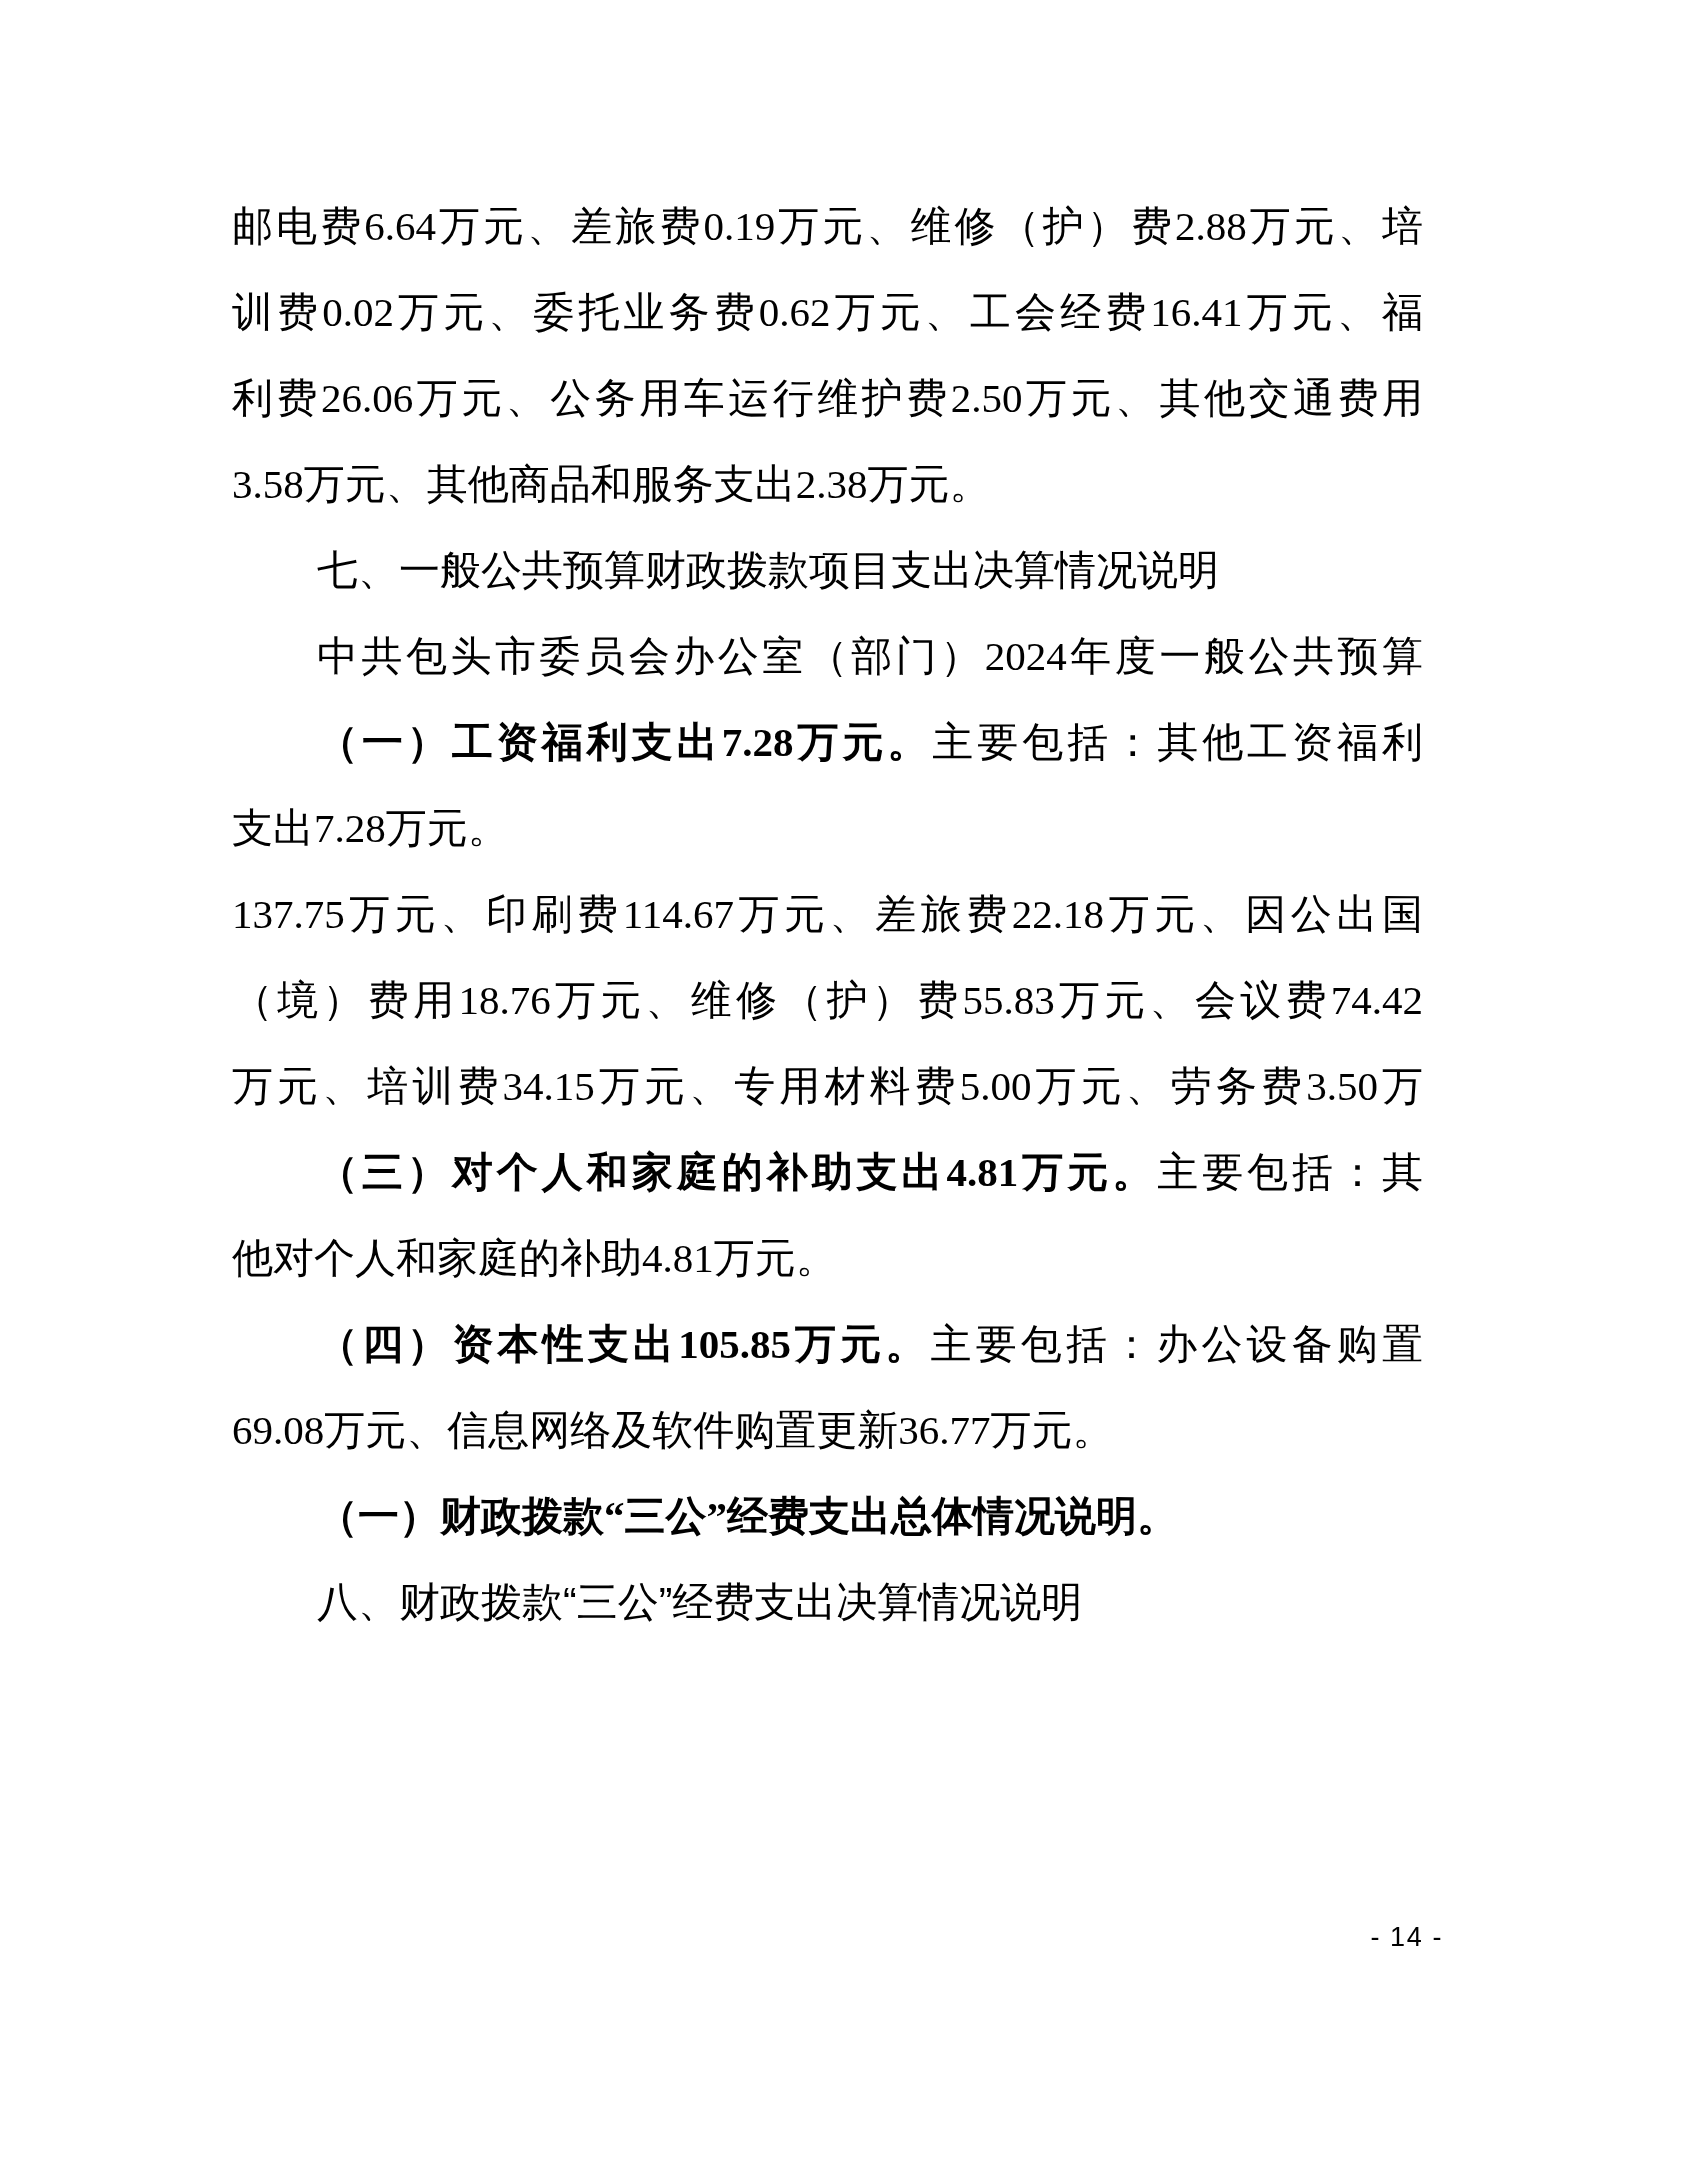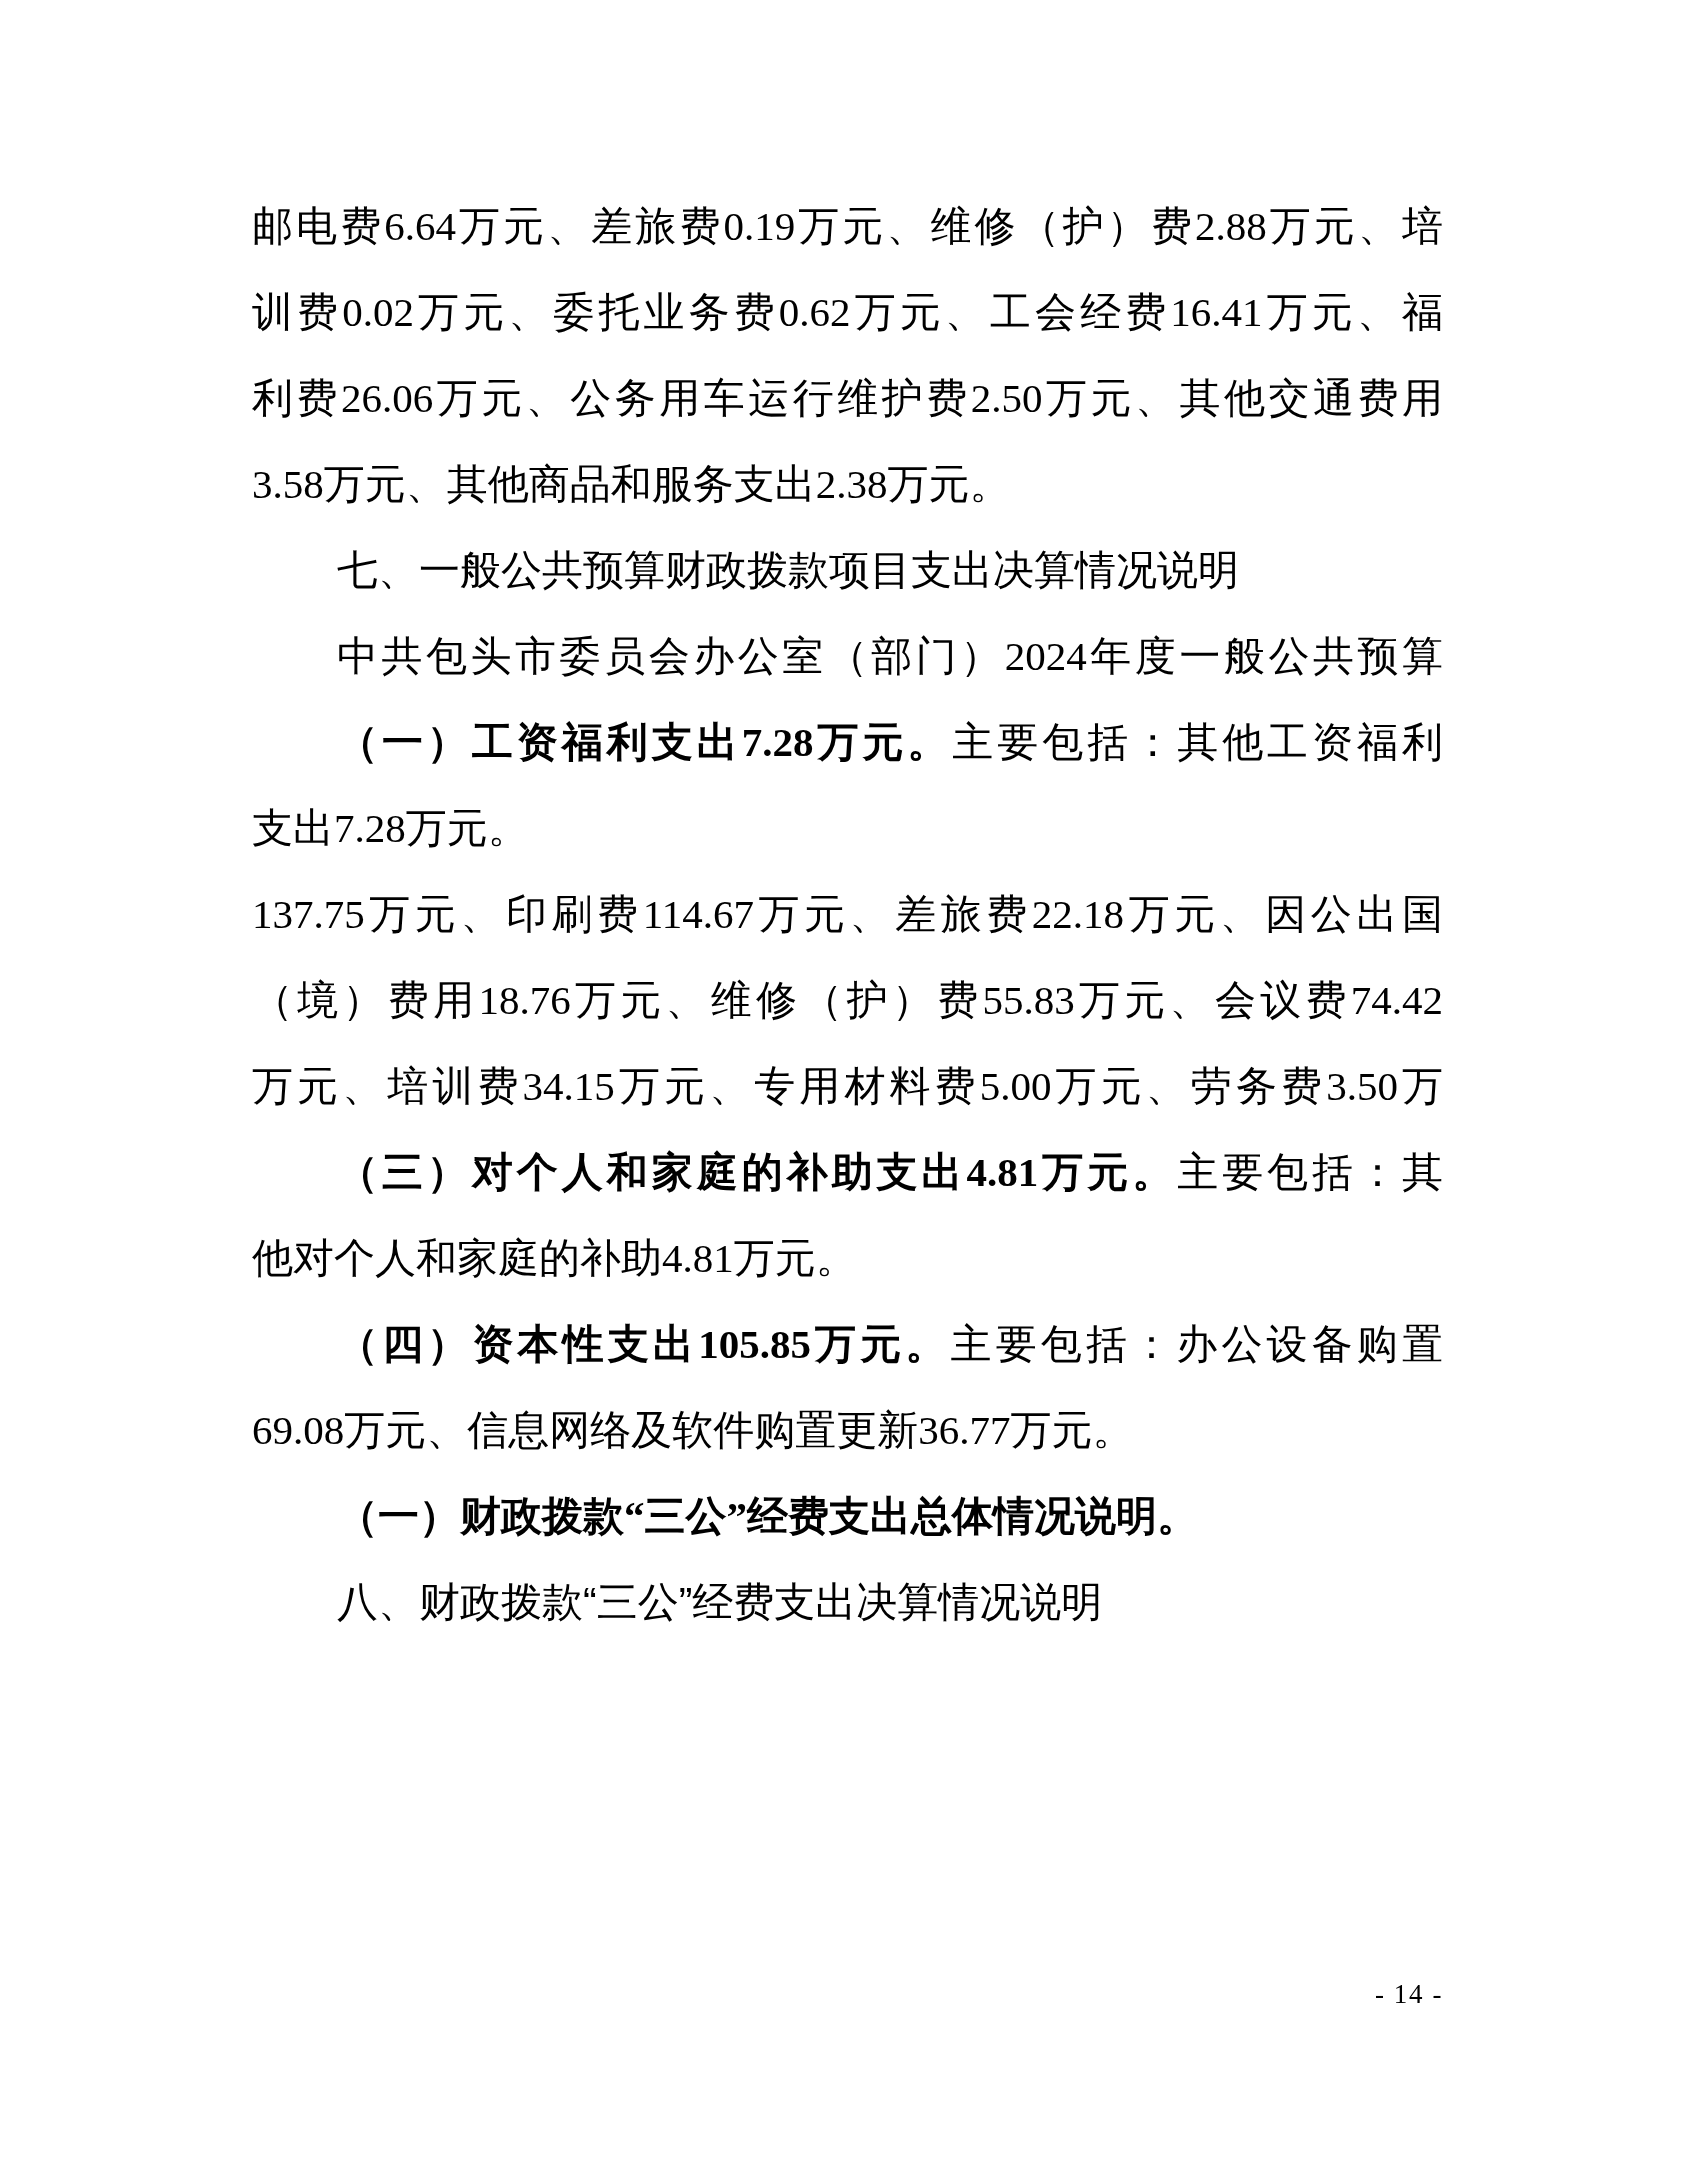--- a/index.html
+++ b/index.html
@@ -11,21 +11,21 @@
     position: relative;
     width: 1687px;
     height: 2183px;
     background: #ffffff;
     color: #000000;
     font-family: "Liberation Serif", "DejaVu Serif", serif;
     overflow: hidden;
   }
   .content {
     position: absolute;
-    left: 252px;
+    left: 232px;
     top: 183px;
     width: 1191px;
   }
   .line {
     font-size: 41px;
     line-height: 86px;
     text-align: justify;
     text-align-last: left;
     letter-spacing: 0;
   }
@@ -41,26 +41,26 @@
   }
   .line.kai {
     font-weight: 700;
   }
   .lead {
     font-weight: 700;
     margin-top: 12px;
   }
   .pagenum {
     position: absolute;
-    top: 1979px;
+    top: 1922px;
     right: 244px;
     font-size: 27px;
     line-height: 31px;
     letter-spacing: 1.6px;
-    font-family: Liberation Serif, serif;
+    font-family: Liberation Sans, sans-serif;
     color: #000000;
   }
 </style>
 </head>
 <body>
 
 <div class="page">
   <div class="content">
 
     <div class="line full"><span class="lead"></span><span>邮电费6.64万元、差旅费0.19万元、维修（护）费2.88万元、培</span></div>

